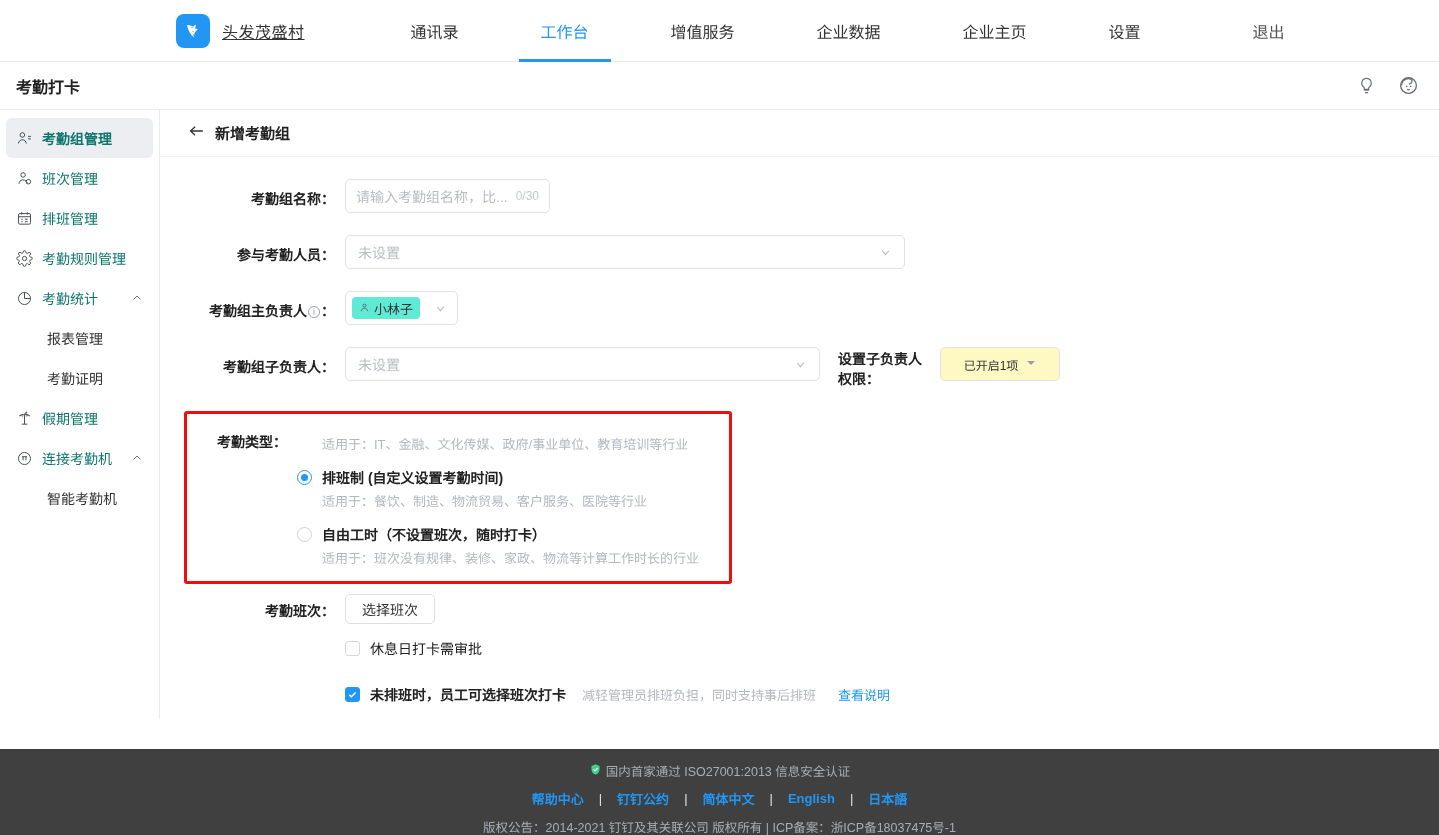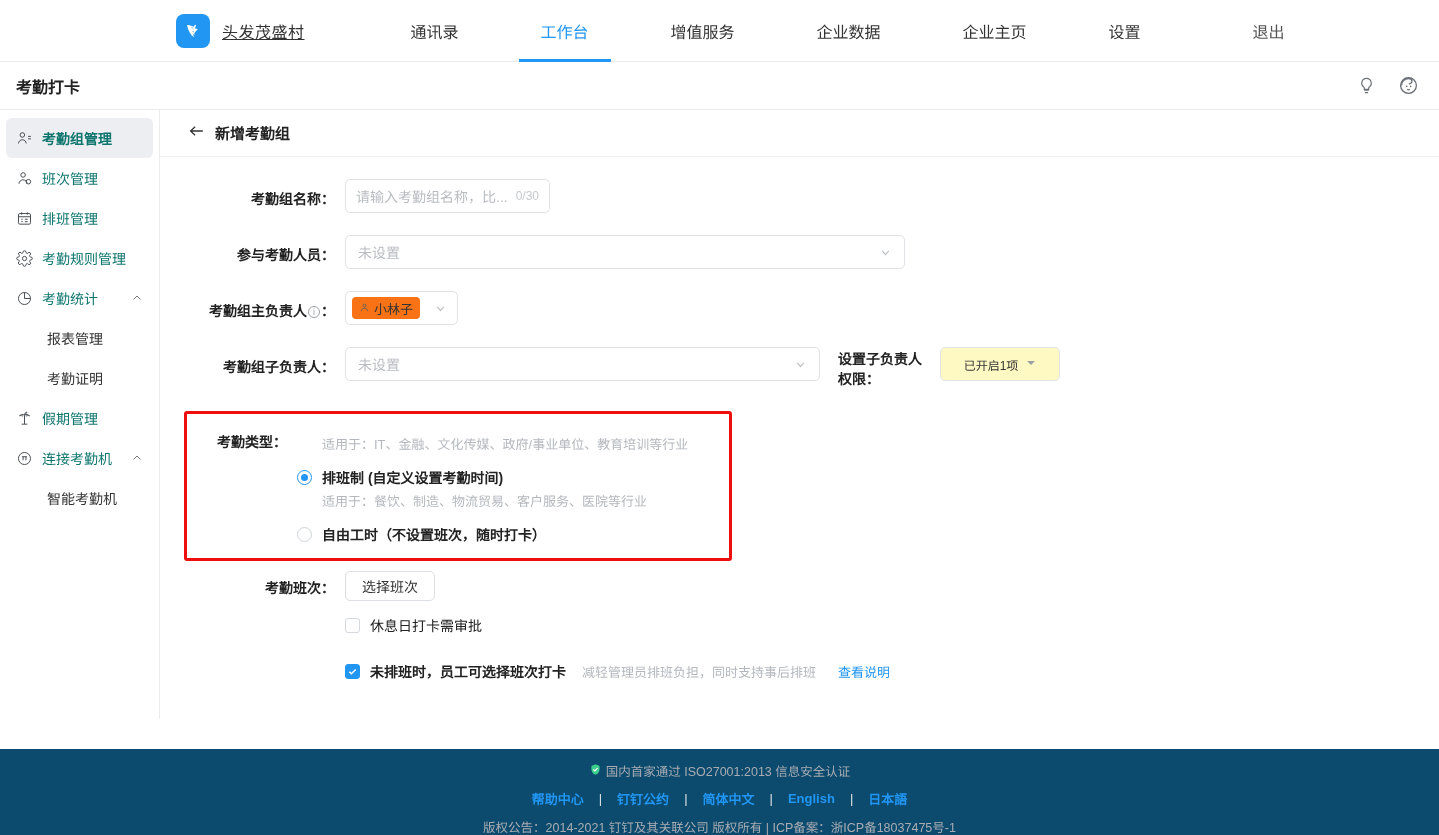--- a/index.html
+++ b/index.html
@@ -161,21 +161,21 @@
   .tag-select {
     height: 34px;
     border: 1px solid #e0e2e5; border-radius: 5px;
     display: inline-flex; align-items: center;
     padding: 0 6px 0 6px;
     background: #fff;
     cursor: pointer;
   }
   .chip {
     display: inline-flex; align-items: center; gap: 4px;
-    background: #f97316; border-radius: 4px;
+    background: #5eead4; border-radius: 4px;
     height: 22px; padding: 0 7px;
     font-size: 13px; color: #333;
   }
   .tag-select .chev { margin-left: 14px; margin-right: 4px; color: #b9bcc1; display:flex; }
 
   .side-perm { display: flex; align-items: flex-start; margin-left: 18px; }
   .side-perm-label {
     font-size: 14px; color: #222; font-weight: 700;
     width: 96px; line-height: 20px; padding-top: 2px;
   }
@@ -236,21 +236,21 @@
   .cb-label { font-size: 14px; color: #222; font-weight: 700; }
   .cb-hint { font-size: 13px; color: #b4b8be; margin-left: 6px; }
   .link-blue { color: #2196f3; cursor: pointer; }
 
   
   .footer {
     position: absolute; left: 0; right: 0; bottom: 0;
     height: 86px;
     text-align: center;
     padding-top: 12px;
-    background: #0c4a6e;
+    background: #404040;
   }
   .f-iso { font-size: 12.5px; color: #a9adb3; display:flex; align-items:center; justify-content:center; gap:4px; }
   .f-links { margin-top: 9px; font-size: 13px; display: flex; justify-content: center; align-items: center; gap: 0; }
   .f-links a { color: #2196f3; text-decoration: none; cursor: pointer; padding: 0 15px; font-weight: 700; }
   .f-sep { color: #dfe1e4; }
   .f-copy { margin-top: 9px; font-size: 12.5px; color: #a9adb3; }
 </style>
 </head>
 <body>
 
@@ -503,20 +503,21 @@
                   <span class="opt-title">排班制 (自定义设置考勤时间)</span>
                 </div>
                 <div class="opt-desc">适用于：餐饮、制造、物流贸易、客户服务、医院等行业</div>
               </div>
 
               <div class="opt">
                 <div class="opt-main">
                   <span class="radio"></span>
                   <span class="opt-title">自由工时（不设置班次，随时打卡）</span>
                 </div>
+                <div class="opt-desc">适用于：班次没有规律、装修、家政、物流等计算工作时长的行业</div>
               </div>
 
             </div>
           </div>
         </div>
 
         <div class="frow" style="margin-bottom:14px">
           <div class="flabel" style="padding-top:6px">考勤班次：</div>
           <div class="fctrl">
             <div class="btn-outline">选择班次</div>

